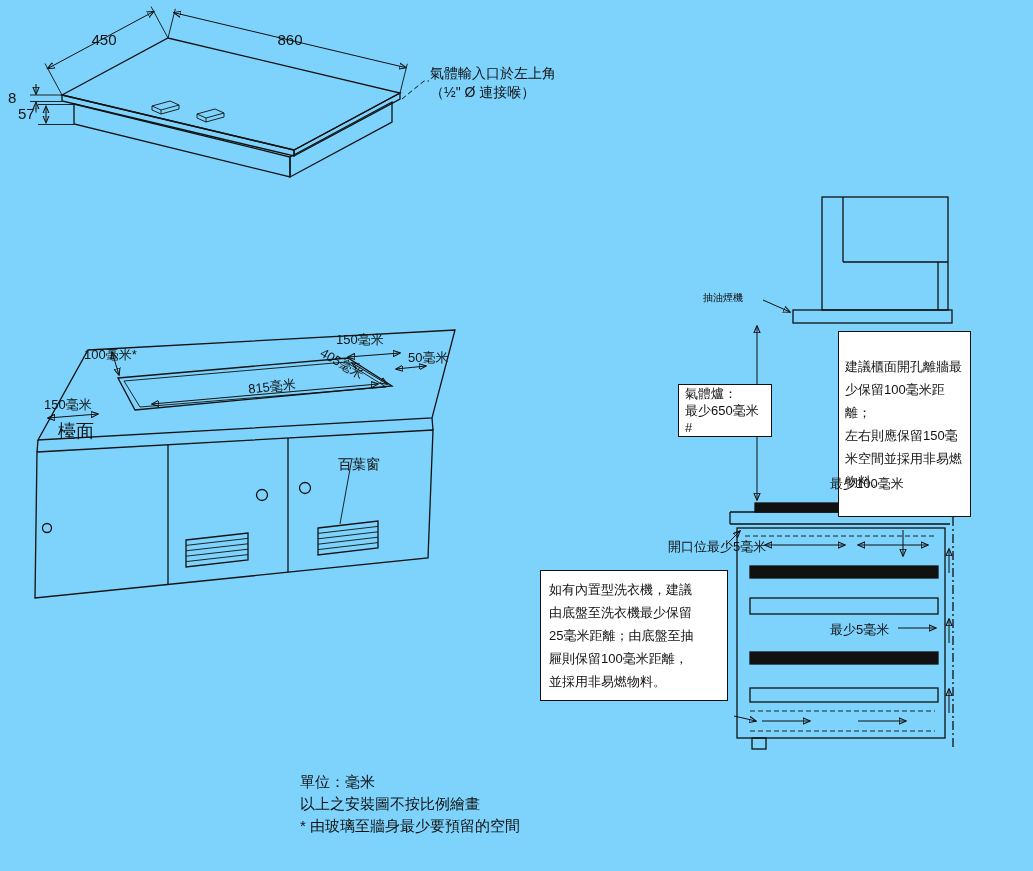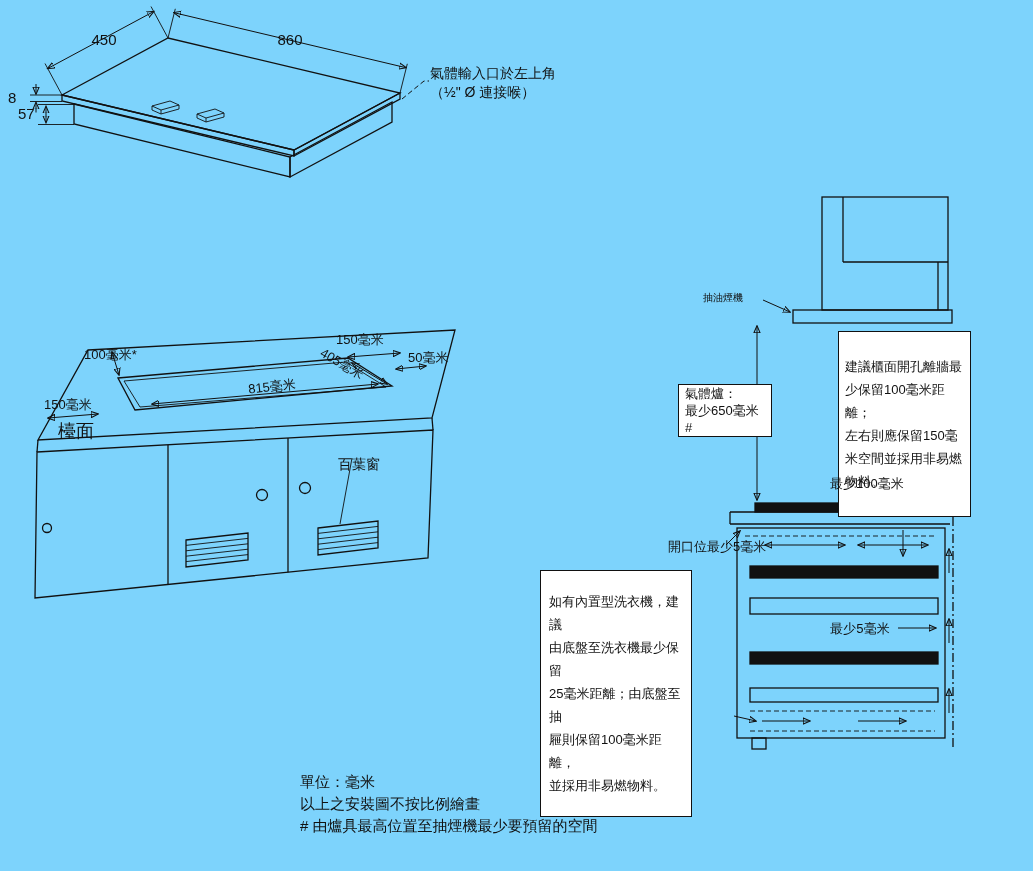--- a/index.html
+++ b/index.html
@@ -161,26 +161,26 @@
   <div class="lbl" style="left:703px;top:291px;font-size:10px;">抽油煙機</div>
   <div class="box" style="left:678px;top:384px;width:94px;padding:0 6px;font-size:13px;line-height:17px;">氣體爐：
 最少650毫米#</div>
   <div class="box" style="left:838px;top:331px;width:133px;padding:23px 6px;font-size:13px;line-height:23px;">建議櫃面開孔離牆最
 少保留100毫米距離；
 左右則應保留150毫
 米空間並採用非易燃
 物料。</div>
   <div class="lbl" style="left:830px;top:475px;font-size:13px;">最少100毫米</div>
   <div class="lbl" style="left:620px;top:538px;font-size:13px;padding-left:48px;">開口位最少5毫米</div>
-  <div class="lbl" style="left:830px;top:621px;font-size:13px;font-family:Liberation Mono, monospace;">最少5毫米</div>
-  <div class="box" style="left:540px;top:570px;width:152px;padding:19px 8px;font-size:13px;line-height:23px;">如有內置型洗衣機，建議
+  <div class="lbl" style="left:830px;top:621px;font-size:13px;">最少5毫米</div>
+  <div class="box" style="left:540px;top:570px;width:188px;padding:7px 8px;font-size:13px;line-height:23px;">如有內置型洗衣機，建議
 由底盤至洗衣機最少保留
 25毫米距離；由底盤至抽
 屜則保留100毫米距離，
 並採用非易燃物料。</div>
 
   <div class="footer">
     <div>單位：毫米</div>
     <div>以上之安裝圖不按比例繪畫</div>
-    <div># 由爐具最高位置至抽煙機最少要預留的空間</div>
+    <div>* 由玻璃至牆身最少要預留的空間</div>
   </div>
 
 </div>
 
 </body></html>

